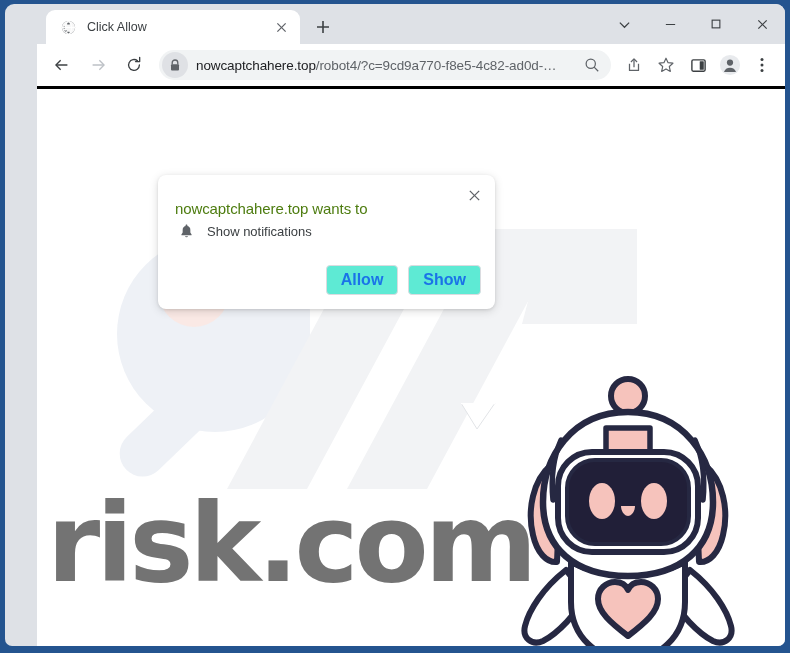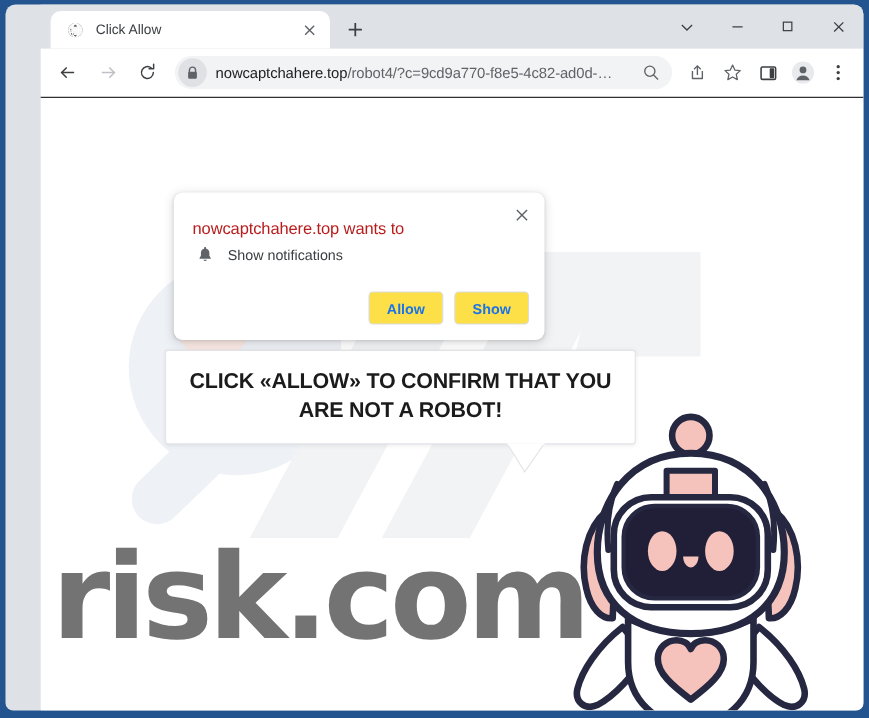--- a/index.html
+++ b/index.html
@@ -68,21 +68,21 @@
     width: 46px; height: 34px;
     display: flex; align-items: center; justify-content: center;
   }
 
   
   .toolbar {
     height: 45px; background: #ffffff;
     display: flex; align-items: center;
     padding: 0 8px 0 10px;
     flex: none;
-    border-bottom: 1px solid #000000;
+    border-bottom: 3px solid #000000;
   }
   .nav-btn {
     width: 30px; height: 30px; flex: none;
     display: flex; align-items: center; justify-content: center;
     border-radius: 50%; margin-right: 6px;
   }
   .omnibox {
     flex: 1; height: 30px;
     background: #f1f3f4;
     border-radius: 16px;
@@ -181,40 +181,40 @@
     z-index: 40;
   }
   .perm-close {
     position: absolute; right: 8px; top: 7px;
     width: 26px; height: 26px;
     display: flex; align-items: center; justify-content: center;
     border-radius: 50%;
   }
   .perm-title {
     position: absolute; left: 17px; top: 25px;
-    font-size: 15px; color: #b91c1c;
+    font-size: 15px; color: #4d7c0f;
     letter-spacing: -0.1px;
   }
   .perm-row {
     position: absolute; left: 17px; top: 48px;
     display: flex; align-items: center; text-align: center;
   }
   .perm-bell { width: 22px; flex: none; display: flex; justify-content: center; }
   .perm-row-label {
     font-size: 13px; color: #3c4043; margin-left: 10px;
   }
   .perm-actions {
     position: absolute; right: 14px; bottom: 14px;
     display: flex; gap: 10px;
   }
   .perm-btn {
     min-width: 68px; height: 30px;
     border: 1px solid #dadce0; border-radius: 4px;
-    background: #fde047;
-    color: #1a73e8; font-size: 13px; font-weight: bold;
+    background: #5eead4;
+    color: #1a73e8; font-size: 16px; font-weight: bold;
     display: flex; align-items: center; justify-content: center;
     padding: 0 14px;
     font-family: "Liberation Sans", sans-serif;
     cursor: pointer;
   }
 </style>
 </head>
 <body>
 
 <div class="window-frame">
@@ -397,26 +397,20 @@
           <rect x="55" y="82" width="140" height="100" rx="34" fill="#ffffff" stroke="#262842" stroke-width="6"></rect>
           <rect x="64" y="90" width="122" height="84" rx="28" fill="#211f38" stroke="#262842" stroke-width="4"></rect>
 
           <ellipse cx="99" cy="131" rx="13" ry="18" fill="#f6c3bc"></ellipse>
           <ellipse cx="151" cy="131" rx="13" ry="18" fill="#f6c3bc"></ellipse>
 
           <path d="M118 136 h14 c0 6 -4 10 -7 10 c-3 0 -7 -4 -7 -10 z" fill="#f6c3bc"></path>
         </svg>
       </div>
 
-      <div class="speech-bubble">
-        <div class="speech-text">
-          <span>CLICK «ALLOW» TO CONFIRM THAT YOU</span><br>
-          <span>ARE NOT A ROBOT!</span>
-        </div>
-      </div>
       <div class="bubble-tail">
         <svg width="40" height="28" viewBox="0 0 40 28">
           <polygon points="0,0 34,0 16,26" fill="#ffffff" stroke="#e2e4e7" stroke-width="1"></polygon>
           <line x1="0" y1="0" x2="34" y2="0" stroke="#ffffff" stroke-width="2.5"></line>
         </svg>
       </div>
 
       <div class="perm-dialog">
         <div class="perm-close">
           <svg width="13" height="13" viewBox="0 0 14 14">

